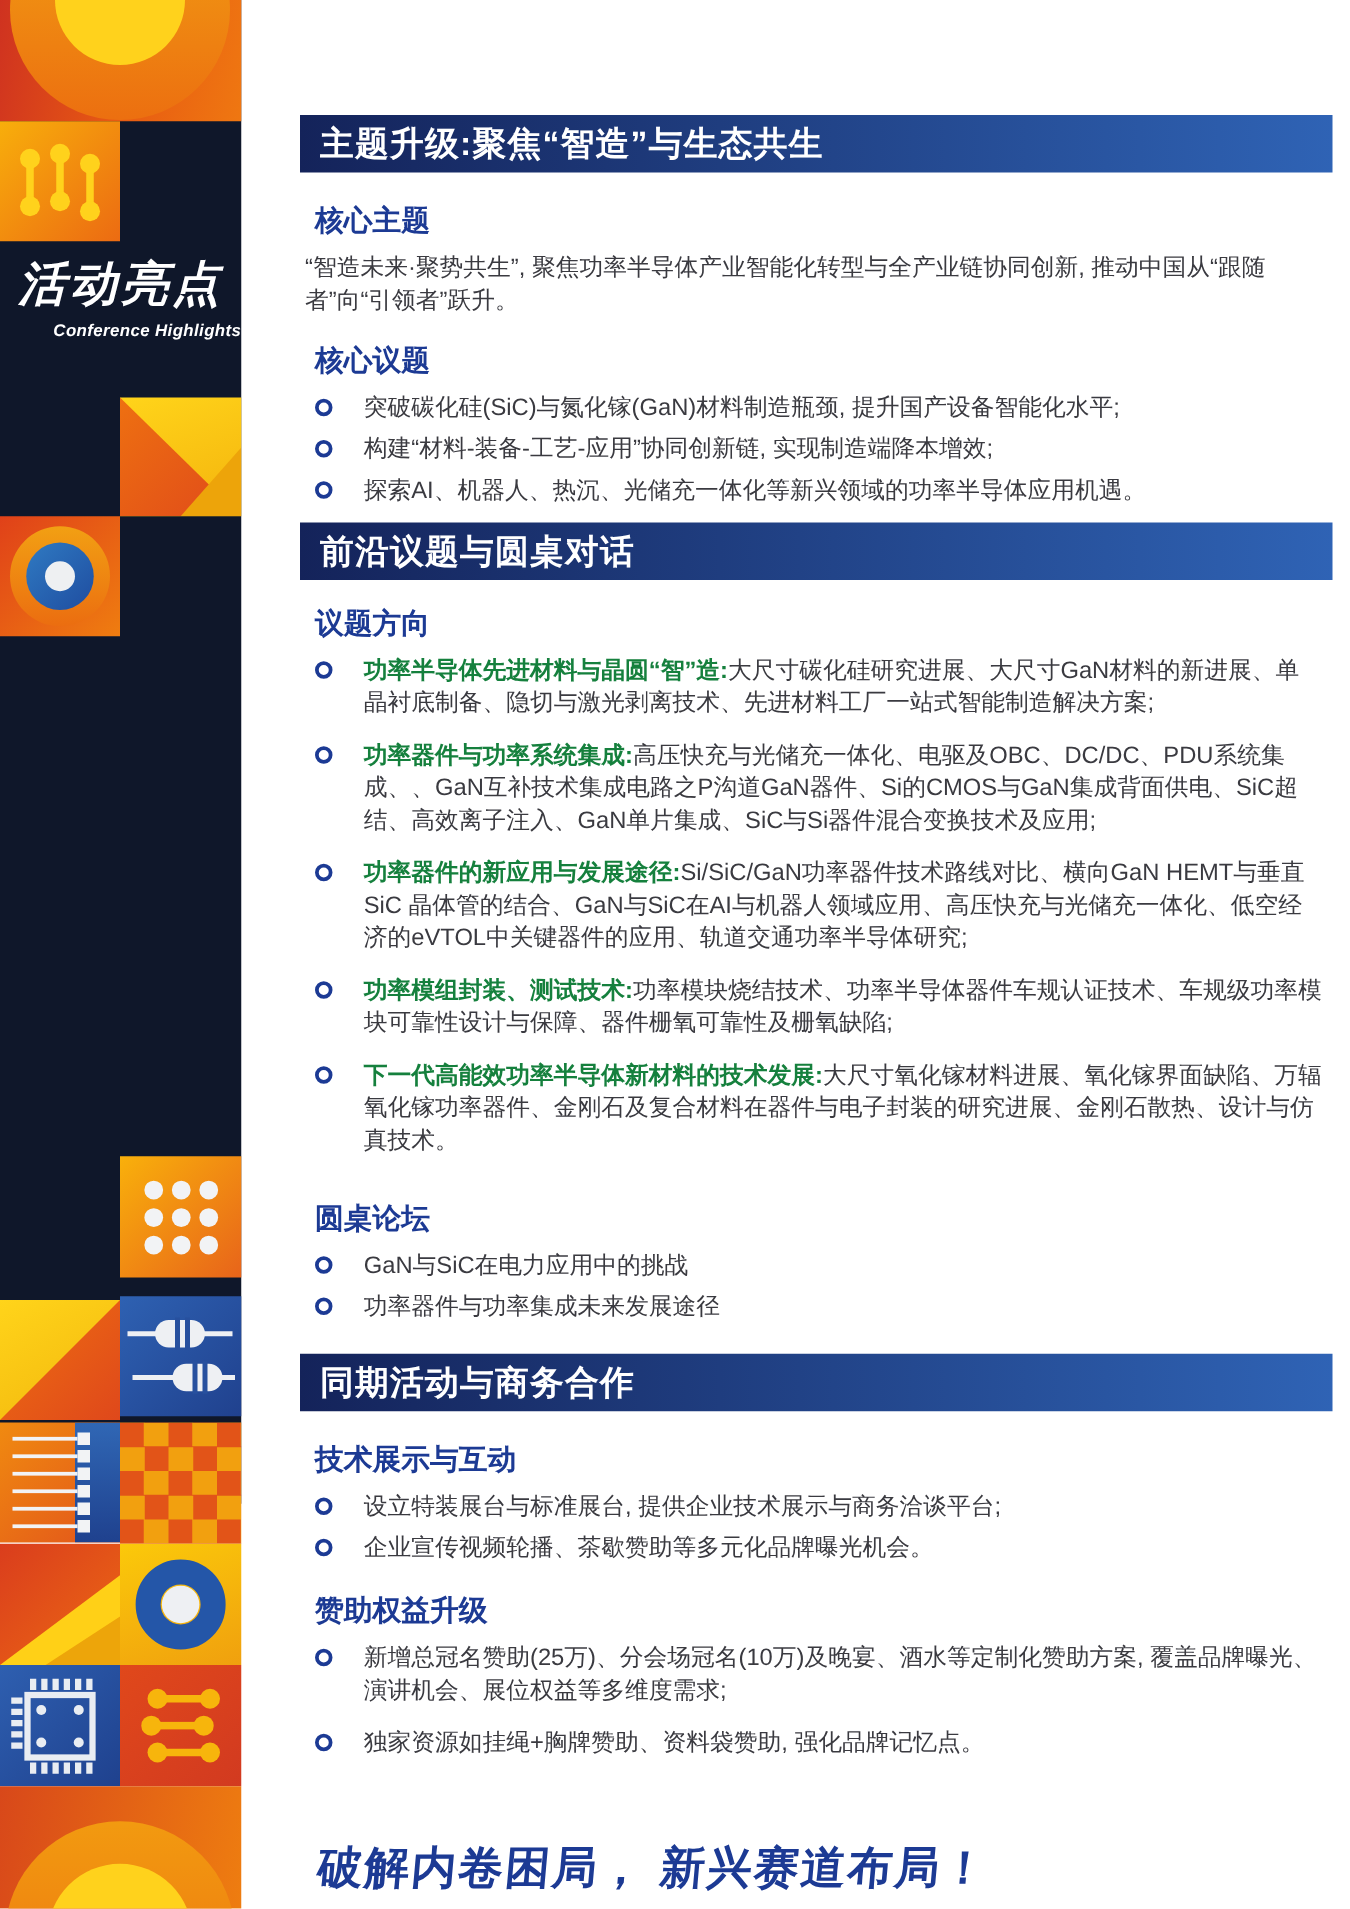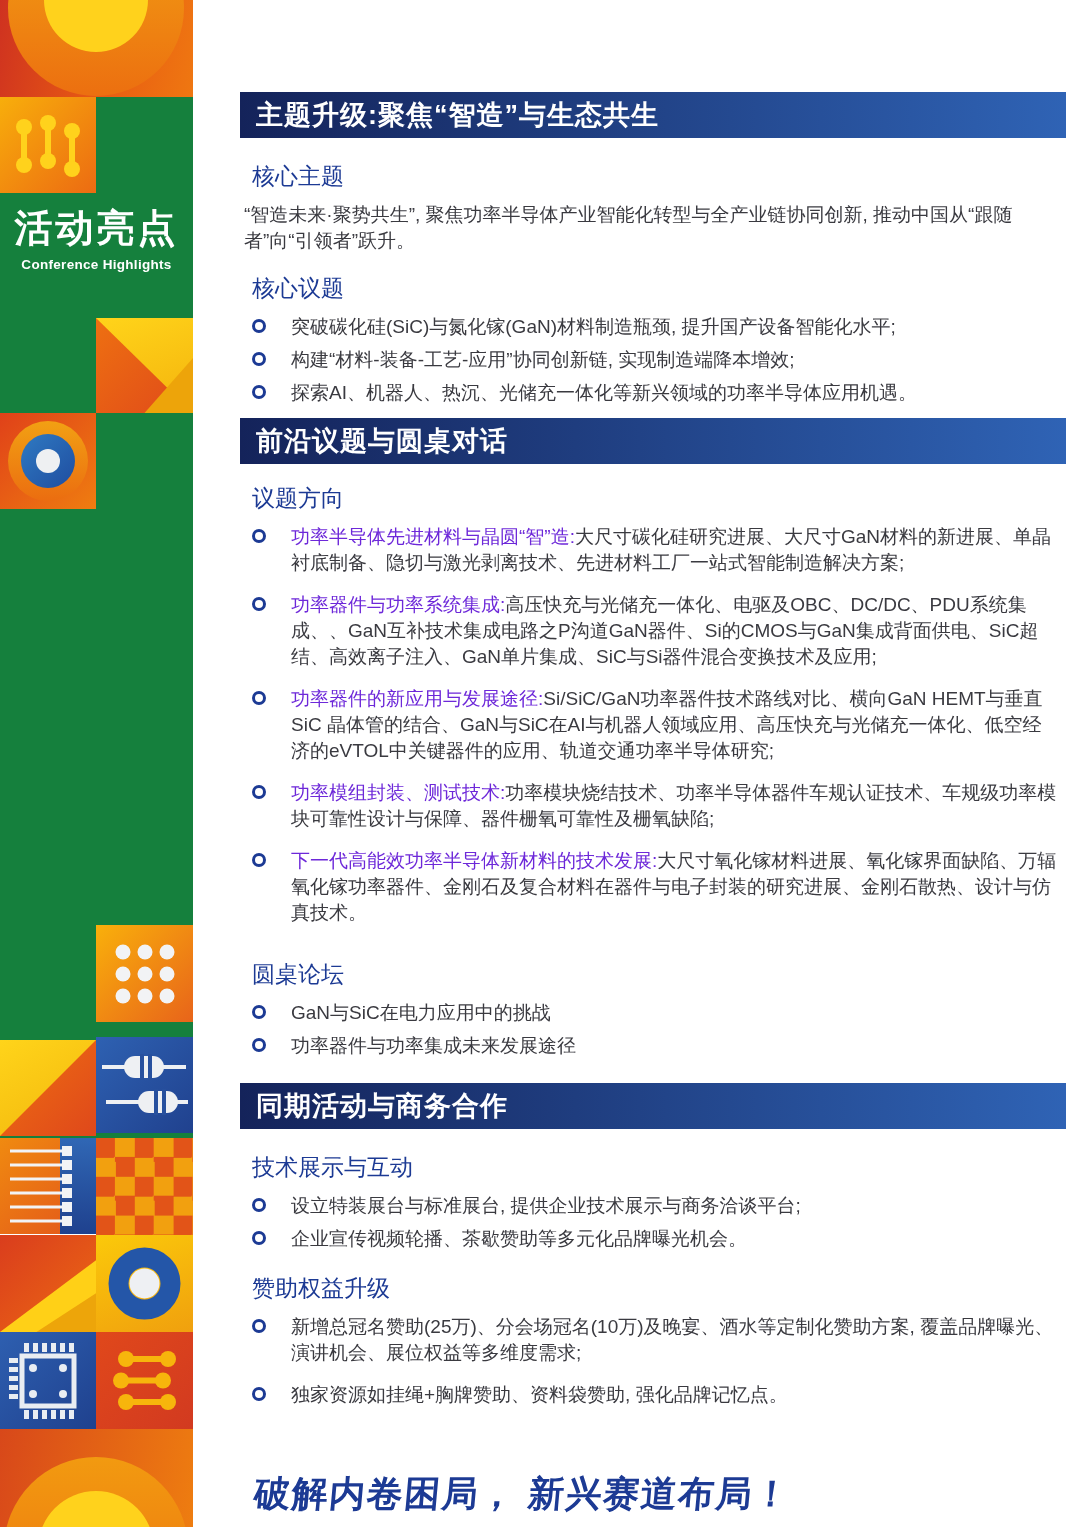--- a/index.html
+++ b/index.html
@@ -1,32 +1,32 @@
 <!DOCTYPE html>
 <html><head>
 <meta charset="utf-8">
 <style>
   html,body { margin:0; padding:0; background:#ffffff; }
   .page { position:relative; width:1080px; height:1527px; background:#ffffff; overflow:hidden;
           font-family:"Liberation Sans","DejaVu Sans",sans-serif; }
 
   
-  .sidebar { position:absolute; left:0; top:0; width:193px; height:1203px; background:#15803d; }
+  .sidebar { position:absolute; left:0; top:0; width:193px; height:1203px; background:#0f172a;font-style:italic; }
   .tile { position:absolute; overflow:hidden; }
   .circ { position:absolute; border-radius:50%; }
 
   .t-sun-top { left:0; top:0; width:193px; height:97px; background:linear-gradient(100deg,#cf3220 0%,#e85c12 55%,#ef7711 100%); }
   .t-sun-top .ring { left:8px; top:-80px; width:176px; height:176px; background:linear-gradient(180deg,#f2a213,#ec6f10); }
   .t-sun-top .core { left:44px; top:-52px; width:104px; height:104px; background:#ffd21c; }
 
   .t-vconn { left:0; top:97px; width:96px; height:96px; background:linear-gradient(135deg,#f8ae0b,#ec6b12); }
 
   .sb-title { position:absolute; left:0; top:206px; width:193px; text-align:center; color:#ffffff; }
   .sb-title .zh { font-size:38px; font-weight:bold; letter-spacing:3px; line-height:44px; }
-  .sb-title .en { font-size:13.5px; font-weight:bold; margin-top:7px; letter-spacing:0.3px; }
+  .sb-title .en { font-size:13.5px; font-weight:bold; margin-top:7px; letter-spacing:0.3px;text-align:right; }
 
   .t-diag1 { left:96px; top:318px; width:97px; height:95px; background:linear-gradient(160deg,#ffd41a,#f4b30d); }
   .t-diag1 .tri-a { position:absolute; inset:0; background:linear-gradient(135deg,#ee7011,#e04a1a); clip-path:polygon(0 0,0 100%,100% 100%); }
   .t-diag1 .tri-b { position:absolute; inset:0; background:#eda40a; clip-path:polygon(100% 42%,50% 100%,100% 100%); }
 
   .t-target { left:0; top:413px; width:96px; height:96px; background:linear-gradient(135deg,#e04119,#ef7d10); }
   .t-target .c1 { left:8px;  top:8px;  width:80px; height:80px; background:linear-gradient(180deg,#f2a013,#eb6d10); }
   .t-target .c2 { left:21px; top:21px; width:54px; height:54px; background:linear-gradient(135deg,#2f7ac2,#1f4da0); }
   .t-target .c3 { left:36px; top:36px; width:24px; height:24px; background:#eef0f2; }
 
@@ -61,32 +61,32 @@
 
   
   .content { position:absolute; left:240px; top:0; width:826px; color:#3a3a40; }
   .banner { height:46px; line-height:46px; background:linear-gradient(90deg,#14235a,#2f63b5);
             color:#ffffff; font-size:27px; font-weight:bold; padding-left:16px; letter-spacing:1px;
             box-sizing:border-box; }
   .banner.first { margin-top:92px; }
   .banner.b2 { margin-top:12px; }
   .banner.b3 { margin-top:24px; }
 
-  .sec-sub { color:#1c3a94; font-size:23px; font-weight:normal; margin:24px 0 0 12px; line-height:28px; }
+  .sec-sub { color:#1c3a94; font-size:23px; font-weight:bold; margin:24px 0 0 12px; line-height:28px; }
   .sec-sub.tight { margin-top:20px; }
   .sec-sub.mt34 { margin-top:34px; }
   .sec-sub.mt22 { margin-top:22px; }
 
   .para { font-size:19px; line-height:26px; margin:12px 0 0 4px; width:800px; }
 
   ul.blist { list-style:none; margin:12px 0 0 12px; padding:0; width:806px; }
   ul.blist li { display:flex; gap:25px; font-size:19px; line-height:26px; margin-bottom:7px; }
   ul.topics li { margin-bottom:16px; line-height:26px; }
   .ring-ic { flex:0 0 auto; width:8px; height:8px; border:3.4px solid #1c3a94; border-radius:50%; margin-top:5px; background:transparent; }
-  .lead { font-weight:normal; color:#6d28d9; }
+  .lead { font-weight:bold; color:#15803d; }
 
   .slogan { display:inline-block; margin:46px 0 0 12px; font-size:36px; font-weight:bold;
             color:#1c3a94; letter-spacing:1.5px; transform:skewX(-5deg); transform-origin:left bottom; }
 </style>
 </head>
 <body>
 
 <div class="page">
 
   <div class="sidebar">

